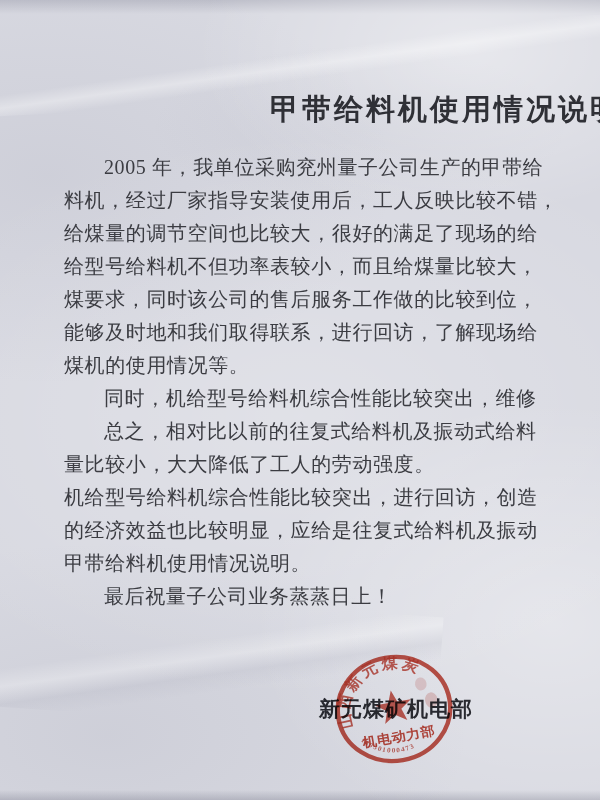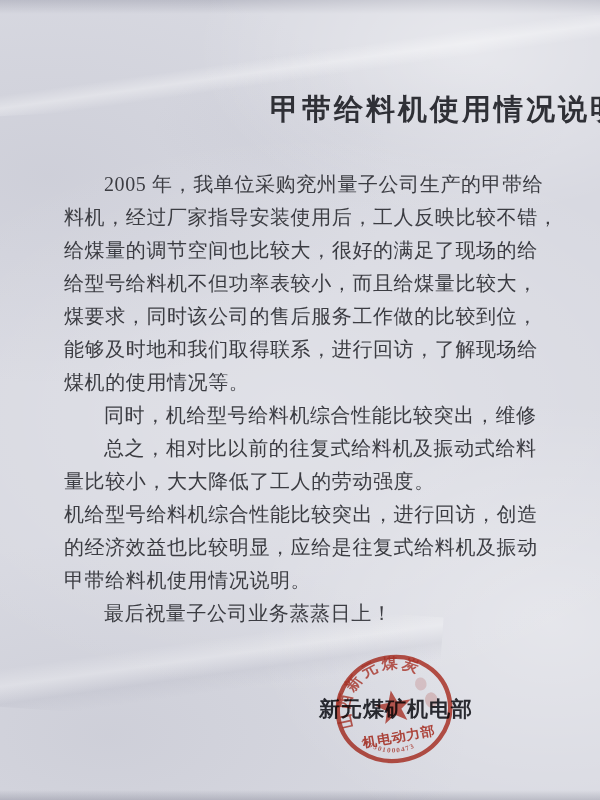--- a/index.html
+++ b/index.html
@@ -26,21 +26,21 @@
     content:"";position:absolute;left:-60px;top:600px;width:500px;height:120px;
     background:linear-gradient(168deg, rgba(255,255,255,0) 42%, rgba(255,255,255,.28) 50%, rgba(120,122,144,.08) 58%, rgba(120,122,144,0) 66%);
     transform:rotate(4deg);pointer-events:none;
   }
   .doc-title{
     position:absolute;left:0;top:84px;width:600px;
     text-align:right;font-size:29px;font-weight:700;color:#2f3036;
     letter-spacing:3px;margin:6px;padding-left:16px;
   }
   .body-text{
-    position:absolute;left:64px;top:168px;width:486px;color:#3b3c42;
+    position:absolute;left:64px;top:151px;width:486px;color:#3b3c42;
   }
   .body-line{
     height:33px;line-height:33px;font-size:20px;letter-spacing:.6px;
     white-space:nowrap;
   }
   .indent{padding-left:40px;}
   .signature{
     position:absolute;left:319px;top:695px;
     font-size:21px;letter-spacing:1px;color:#2e2f35;font-weight:600;
     mix-blend-mode:multiply;z-index:3;white-space:nowrap;

